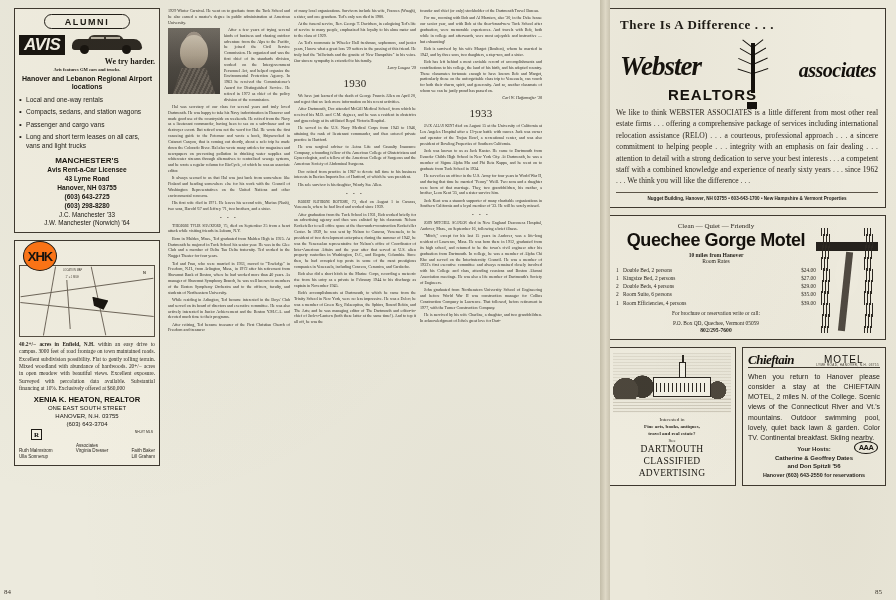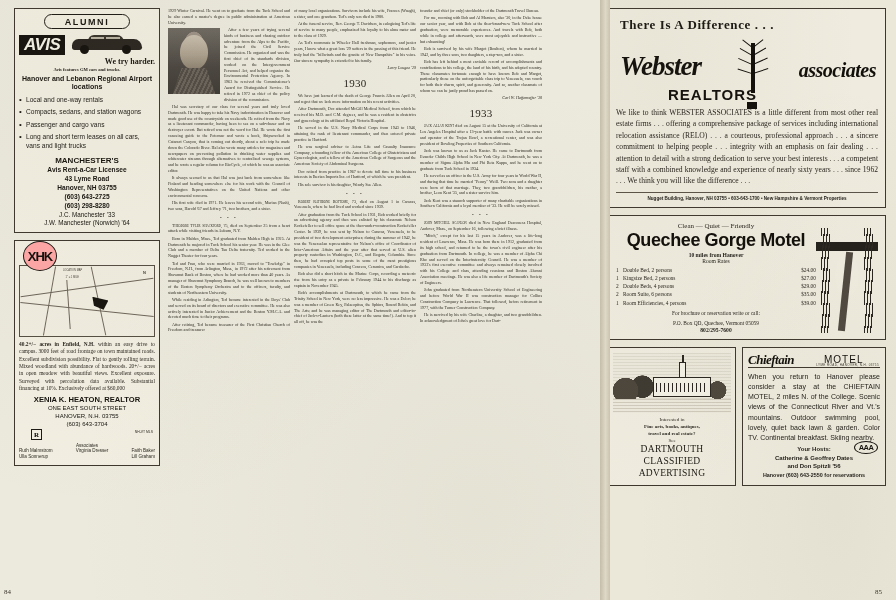--- a/index.html
+++ b/index.html
@@ -145,21 +145,21 @@
   }
   .avis-foot .big{ font-weight:bold; font-size:8px; }
   .avis-foot .md{ font-weight:bold; font-size:6.6px; }
   .avis-foot .sm{ font-size:6.3px; }
 
   
   .xhk-head{ position:relative; height:20px; }
   .xhk-logo{
     position:absolute; left:4px; top:-4px; width:34px; height:30px;
     border:1.4px solid #1d1a15; border-radius:50%;
-    background:#fca5a5;
+    background:#f97316;
     font-family:"Liberation Sans", sans-serif; font-weight:bold;
     font-size:13px; text-align:center; line-height:29px;
     letter-spacing:-1px; color:#15120e; z-index:2;
   }
   .xhk-map{
     height:72px; border:.8px solid #554e42; margin:0 0 4px 0;
     background:#f0ede0; position:relative; overflow:hidden;
   }
   .xhk-map .rd{ position:absolute; background:#6d6559; }
   .xhk-map .tract{

